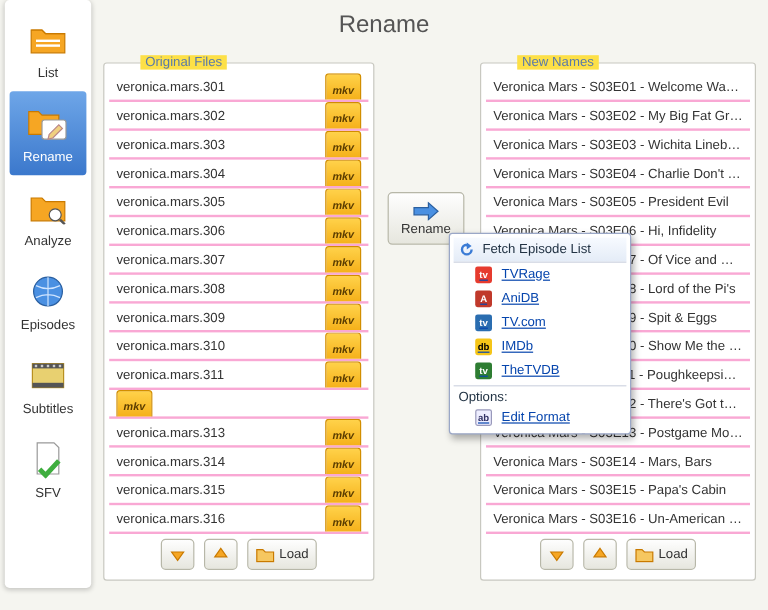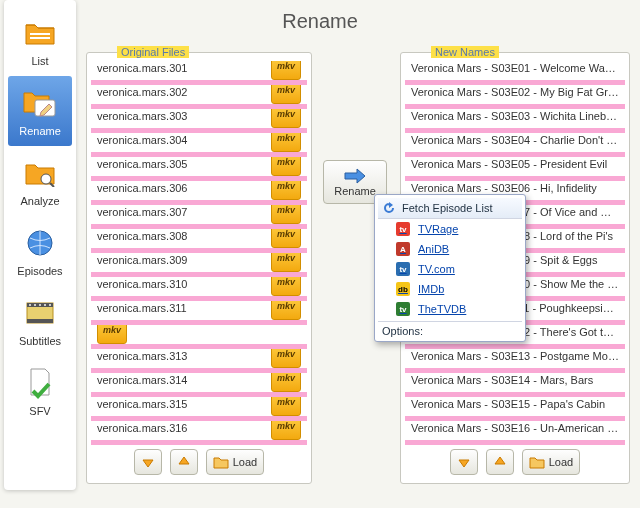--- a/index.html
+++ b/index.html
@@ -79,27 +79,27 @@
     margin-left: 20px;
   }
   .list {
     flex: 1;
     overflow: hidden;
     padding: 8px 4px 4px 4px;
   }
   .row {
     height: 24px;
     line-height: 24px;
-    border-bottom: 5px solid #f9a8d4;
+    border-bottom: 2px solid #f9a8d4;
     padding: 0 6px;
     white-space: nowrap;
     overflow: hidden;
     text-overflow: ellipsis;
     display: flex;
-    align-items: flex-end;
+    align-items: flex-start;
     color: #333;
   }
   .row .name { flex: 1; overflow: hidden; text-overflow: ellipsis; }
   .badge {
     background: linear-gradient(#ffd24a, #f3a90f);
     color: #5a3c00;
     font-weight: bold;
     font-size: 9px;
     padding: 1px 5px;
     border-radius: 3px;
@@ -461,13 +461,17 @@
       <div class="dd-item">
         <span class="src-icon" style="background: rgb(245, 197, 24); color: rgb(0, 0, 0);">db</span>
         <span>IMDb</span>
       </div>
       <div class="dd-item">
         <span class="src-icon" style="background: rgb(46, 125, 50); color: rgb(255, 255, 255);">tv</span>
         <span>TheTVDB</span>
       </div>
     </div>
   <div class="dd-section">Options:</div>
+  <div class="dd-item">
+    <span class="src-icon" style="background:#eef;border:1px solid #99b;color:#336">ab</span>
+    <span>Edit Format</span>
+  </div>
 </div>
 
 </body></html>

